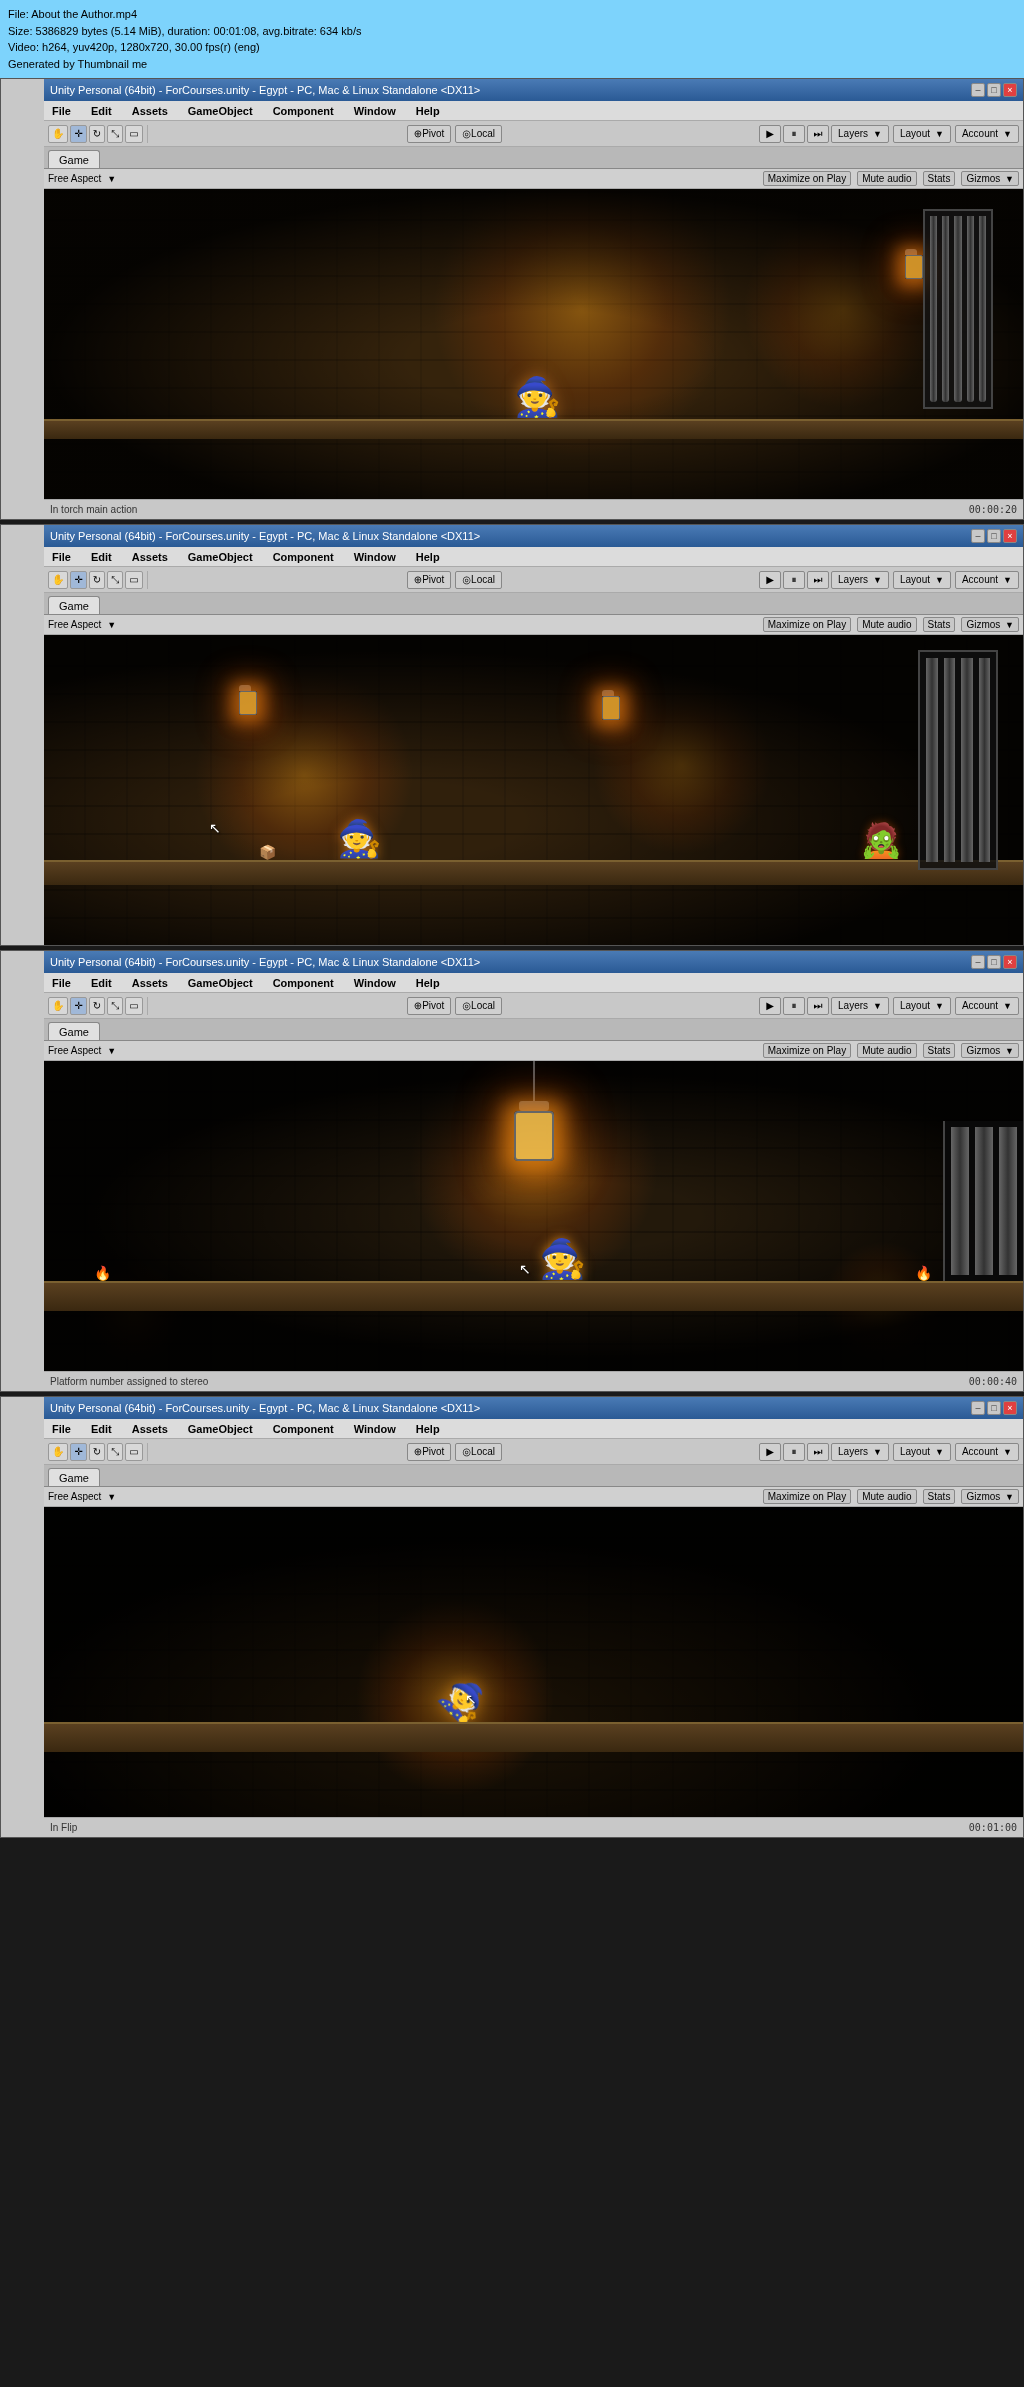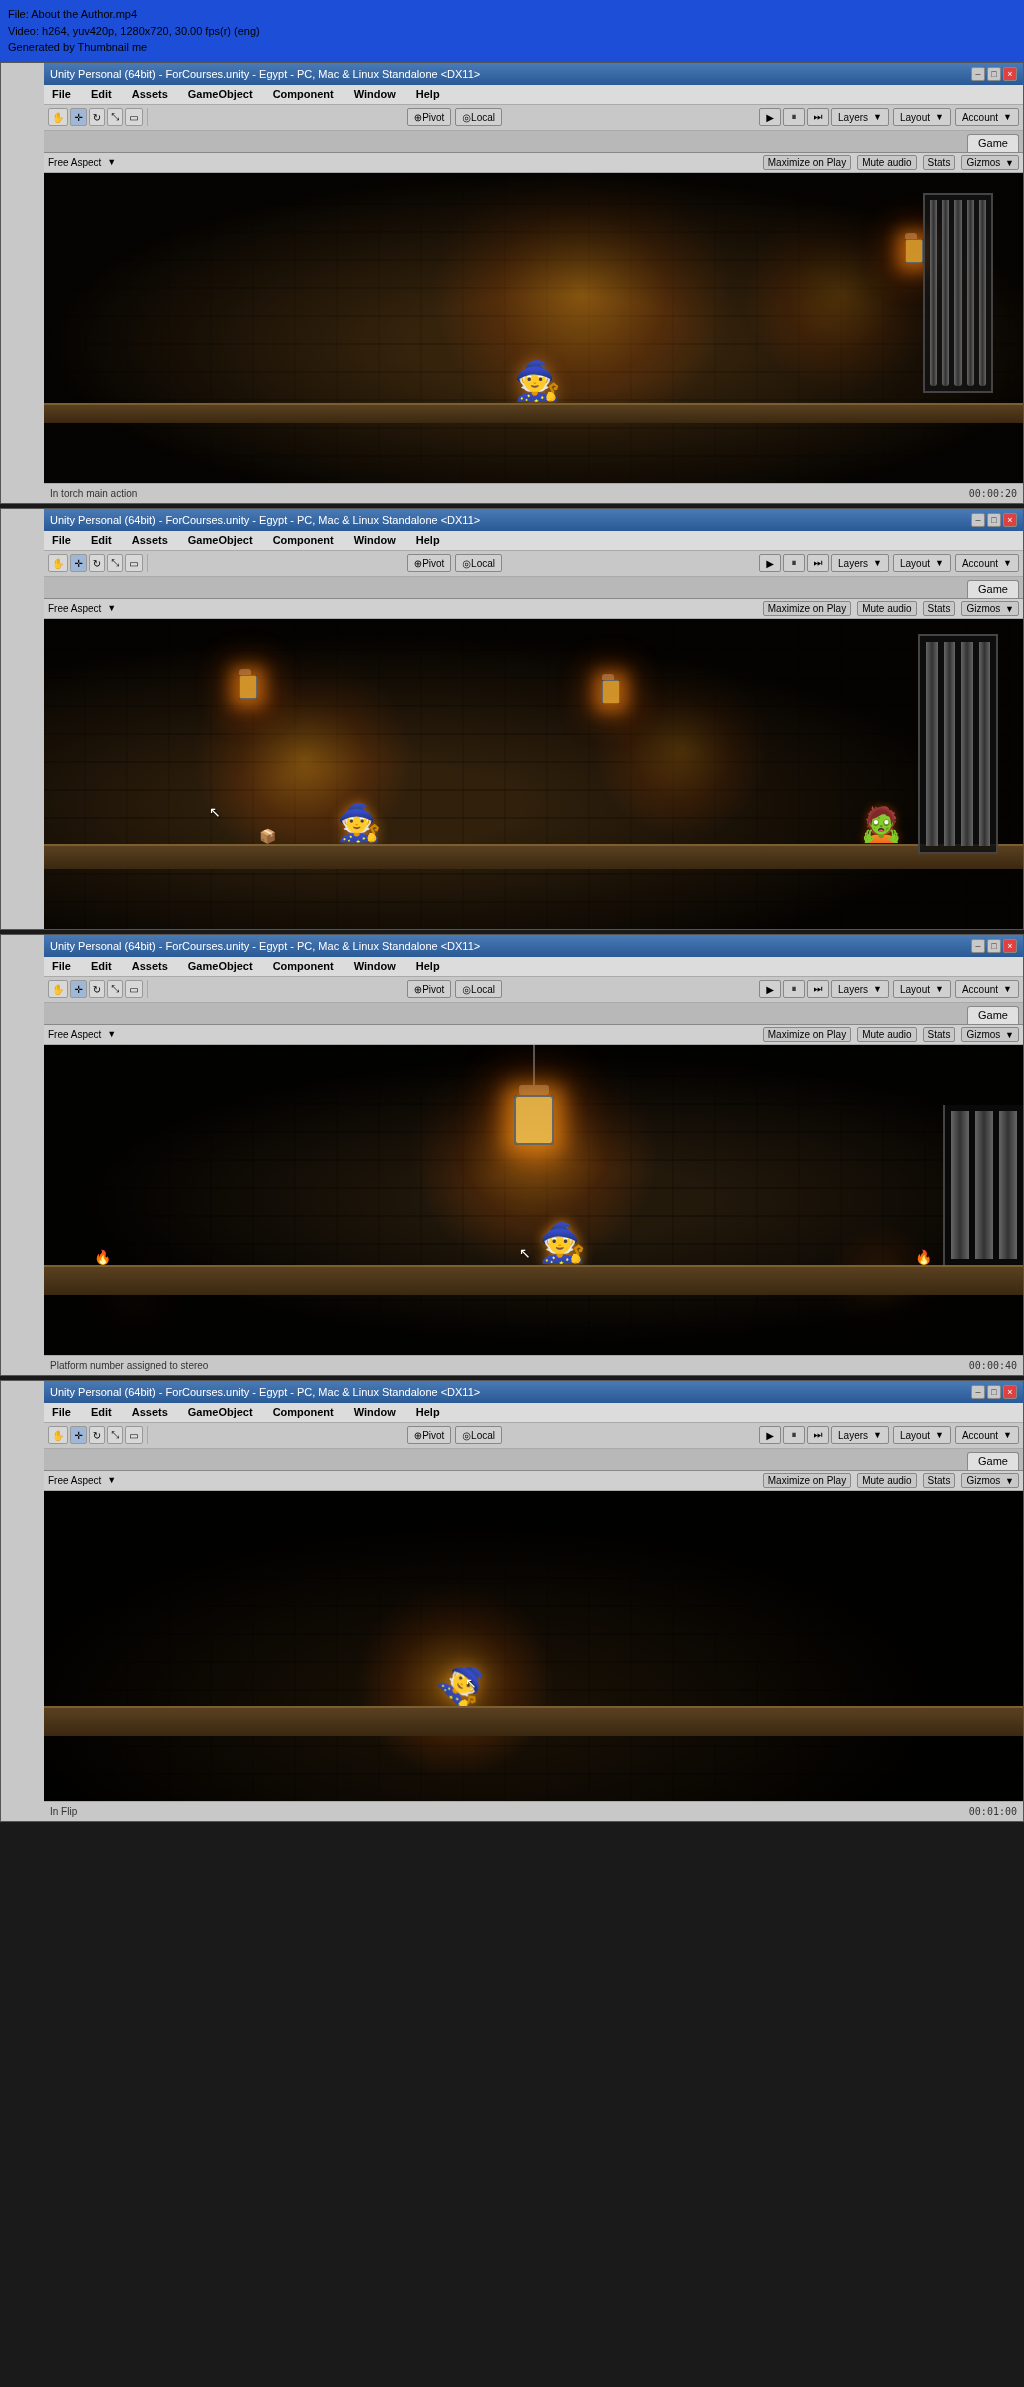--- a/index.html
+++ b/index.html
@@ -6,21 +6,21 @@
     body {
       width: 1024px;
       background: #1a1a1a;
       font-family: 'Arial', sans-serif;
       font-size: 11px;
       color: #000;
     }
 
     
     .file-info {
-      background: #1d4ed8;
+      background: #7dd3fc;
       padding: 6px 8px;
       font-size: 11px;
       line-height: 1.5;
       color: #000;
     }
 
     
     .unity-window {
       width: 100%;
       margin-bottom: 0;
@@ -170,21 +170,20 @@
     }
 
     
     .tab-bar {
       background: #b8b8b8;
       border-bottom: 1px solid #888;
       padding: 2px 4px 0;
       display: flex;
       align-items: flex-end;
       height: 22px;
-      justify-content: flex-end;
     }
     .tab {
       background: #c8c8c8;
       border: 1px solid #888;
       border-bottom: none;
       padding: 2px 10px;
       font-size: 11px;
       cursor: pointer;
       border-radius: 3px 3px 0 0;
       height: 18px;
@@ -317,20 +316,21 @@
       border: 1px solid #666;
       border-radius: 2px;
       box-shadow: 0 0 15px 8px rgba(255,140,20,0.5), 0 0 30px 15px rgba(255,100,0,0.3);
     }
   </style>
 </head>
 <body>
 
 <div class="file-info">
   <div>File: About the Author.mp4</div>
+  <div>Size: 5386829 bytes (5.14 MiB), duration: 00:01:08, avg.bitrate: 634 kb/s</div>
   <div>Video: h264, yuv420p, 1280x720, 30.00 fps(r) (eng)</div>
   <div>Generated by Thumbnail me</div>
 </div>
 
 <div class="unity-window">
 
   <div class="title-bar">
     <span class="title-bar-text">Unity Personal (64bit) - ForCourses.unity - Egypt - PC, Mac &amp; Linux Standalone &lt;DX11&gt;</span>
     <div class="title-bar-controls">
       <div class="tb-btn tb-min">–</div>

